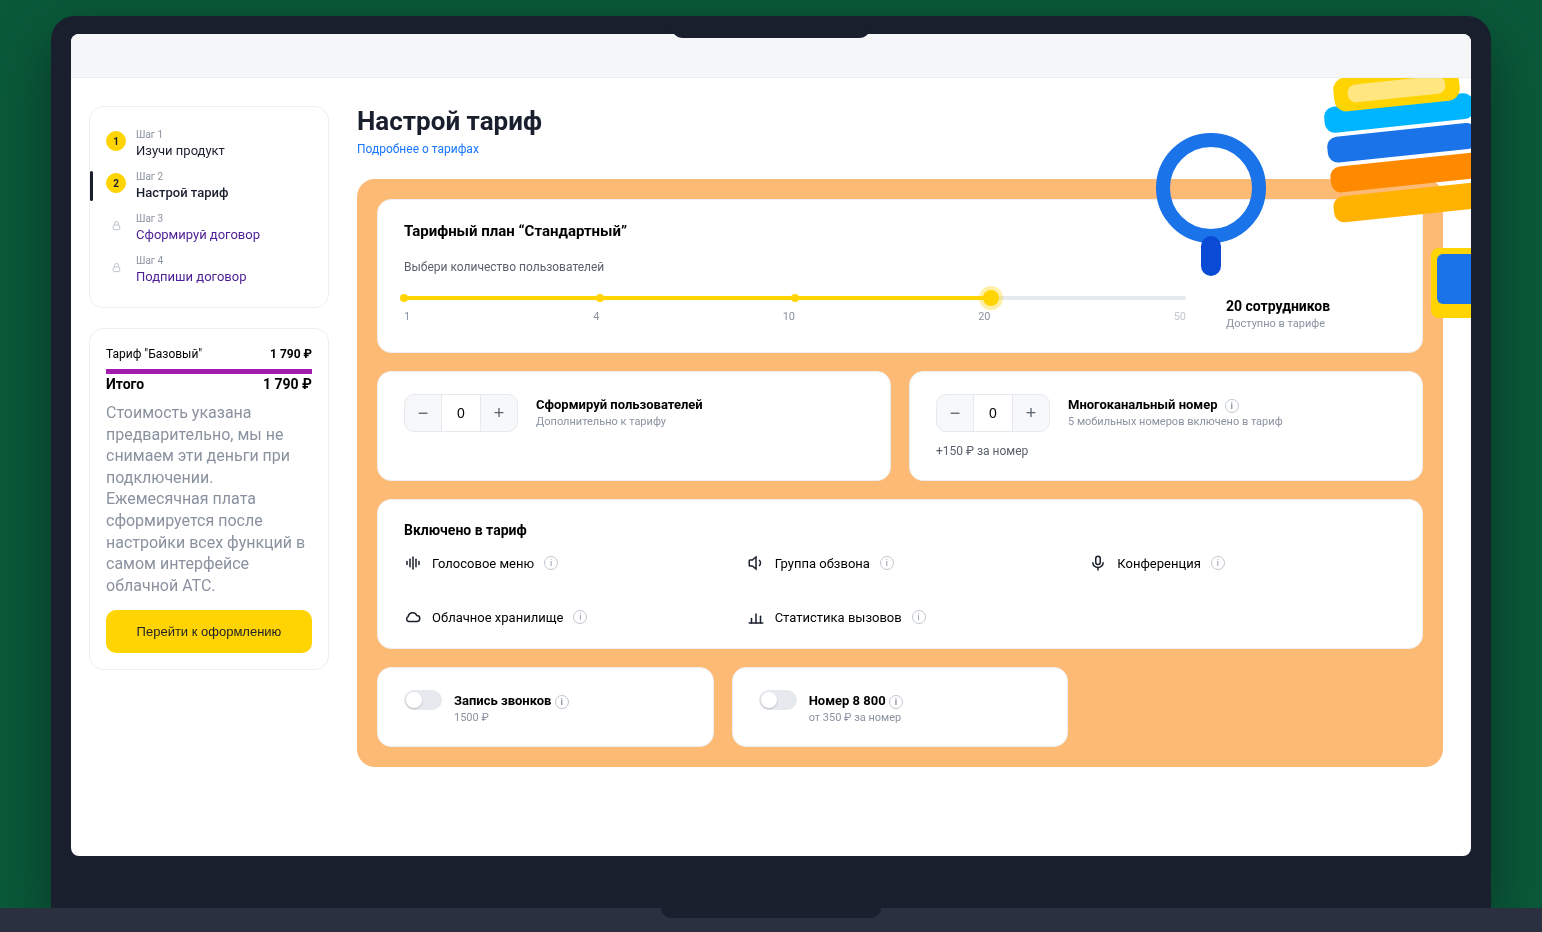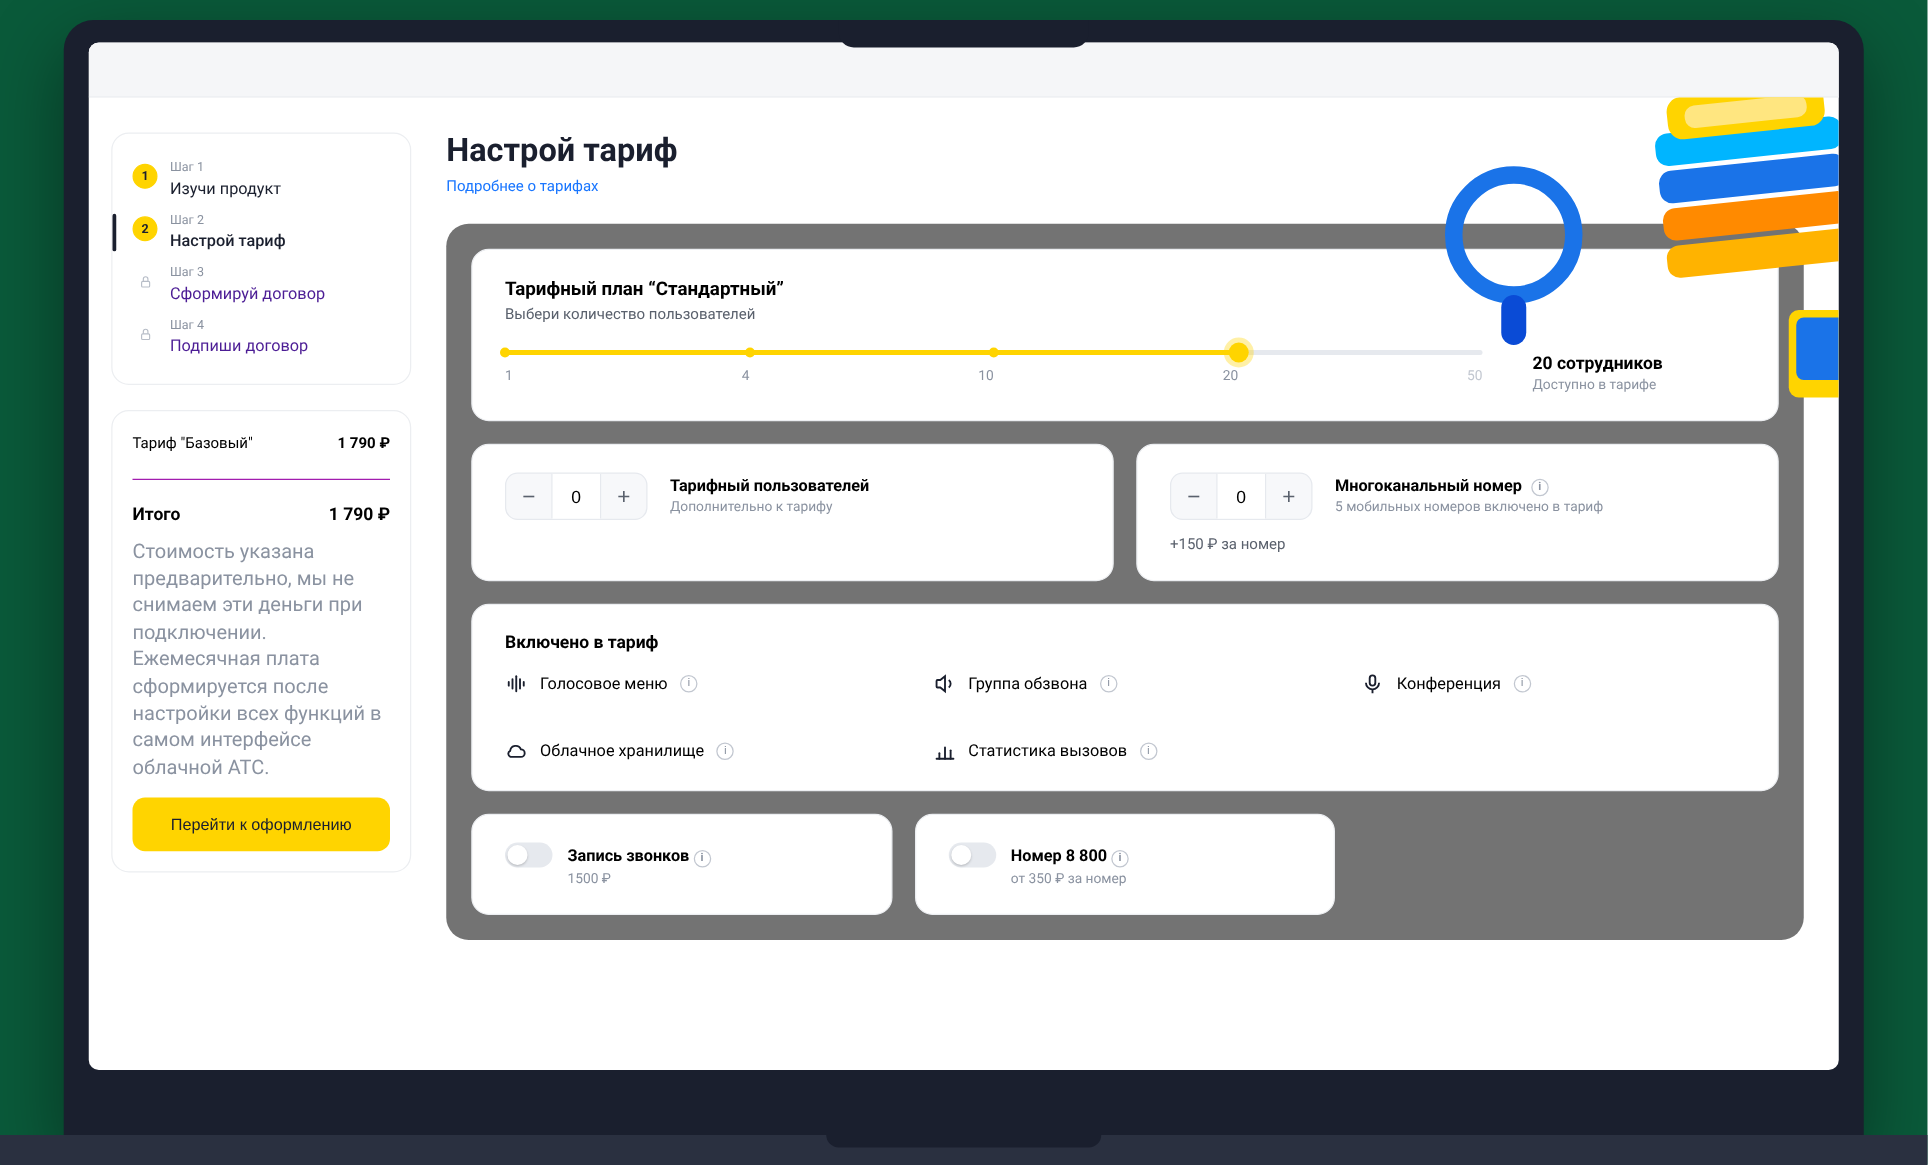--- a/index.html
+++ b/index.html
@@ -76,40 +76,40 @@
   .step.done .step-badge, .step.active .step-badge {
     background: #ffd400; border-color: #ffd400; color: #1a1f2e; font-weight: 700;
   }
   .step.locked .step-badge { border: none; color: #b7bdc7; }
   .step-badge svg { width: 11px; height: 11px; }
   .step-texts small { font-size: 10px; color: #8a92a0; display: block; }
   .step-texts span { font-size: 13px; color: #1a1f2e; }
   .step.locked .step-texts span { color: #4c1d95; }
   .step.active .step-texts span { font-weight: 500; }
   .summary-line { display: flex; justify-content: space-between; align-items: center; font-size: 12px; padding: 2px 0; }
-  .summary-line.total { font-size: 14px; font-weight: 700; margin-top: 20px; border-top: 1px solid #a21caf; padding-top: 20px; }
+  .summary-line.total { font-size: 14px; font-weight: 700; margin-top: 6px; border-top: 5px solid #a21caf; padding-top: 2px; }
   .disclaimer { font-size: 16px; color: #8a92a0; line-height: 1.35; margin-top: 8px; }
   .primary-btn {
     margin-top: 14px; width: 100%; padding: 14px 10px;
     background: #ffd400; border: none; border-radius: 10px;
     font-size: 13px; font-weight: 500; color: #1a1f2e; cursor: pointer;
   }
   
   .main { flex: 1; min-width: 0; }
   .page-title { font-size: 26px; font-weight: 700; color: #1a1f2e; }
   .page-sublink { font-size: 12px; color: #1976ff; margin-top: 6px; display: inline-block; cursor: pointer; }
   .panel {
-    margin-top: 22px; background: #737373; border-radius: 18px; padding: 20px;
+    margin-top: 22px; background: #fdba74; border-radius: 18px; padding: 20px;
   }
   .inner-card {
     background: #fff; border-radius: 14px; padding: 22px 26px;
     border: 1px solid #eceef1;
   }
   .inner-title { font-size: 15px; font-weight: 700; }
-  .inner-sub { font-size: 12px; color: #5a616d; margin-top: 4px; }
+  .inner-sub { font-size: 12px; color: #5a616d; margin-top: 20px; }
   .slider-row { display: flex; align-items: flex-start; gap: 40px; margin-top: 22px; }
   .slider-wrap { flex: 1; }
   .slider-track {
     height: 4px; background: #e6e9ee; border-radius: 3px; position: relative;
   }
   .slider-fill { position: absolute; left: 0; top: 0; bottom: 0; background: #ffd400; border-radius: 3px; }
   .slider-dot { position: absolute; top: 50%; transform: translate(-50%,-50%); width: 8px; height: 8px; border-radius: 50%; background: #ffd400; }
   .slider-thumb {
     position: absolute; top: 50%; transform: translate(-50%,-50%);
     width: 16px; height: 16px; border-radius: 50%; background: #ffd400;
@@ -268,21 +268,21 @@
 
           <div class="two-col">
             <div class="inner-card">
               <div class="stepper-row">
                 <div class="stepper">
                   <button>−</button>
                   <input value="0" style="">
                   <button>+</button>
                 </div>
                 <div class="stepper-texts">
-                  <strong>Тарифный пользователей</strong>
+                  <strong>Сформируй пользователей</strong>
                   <small>Дополнительно к тарифу</small>
                 </div>
               </div>
             </div>
 
             <div class="inner-card">
               <div class="stepper-row">
                 <div class="stepper">
                   <button>−</button>
                   <input value="0" style="">

